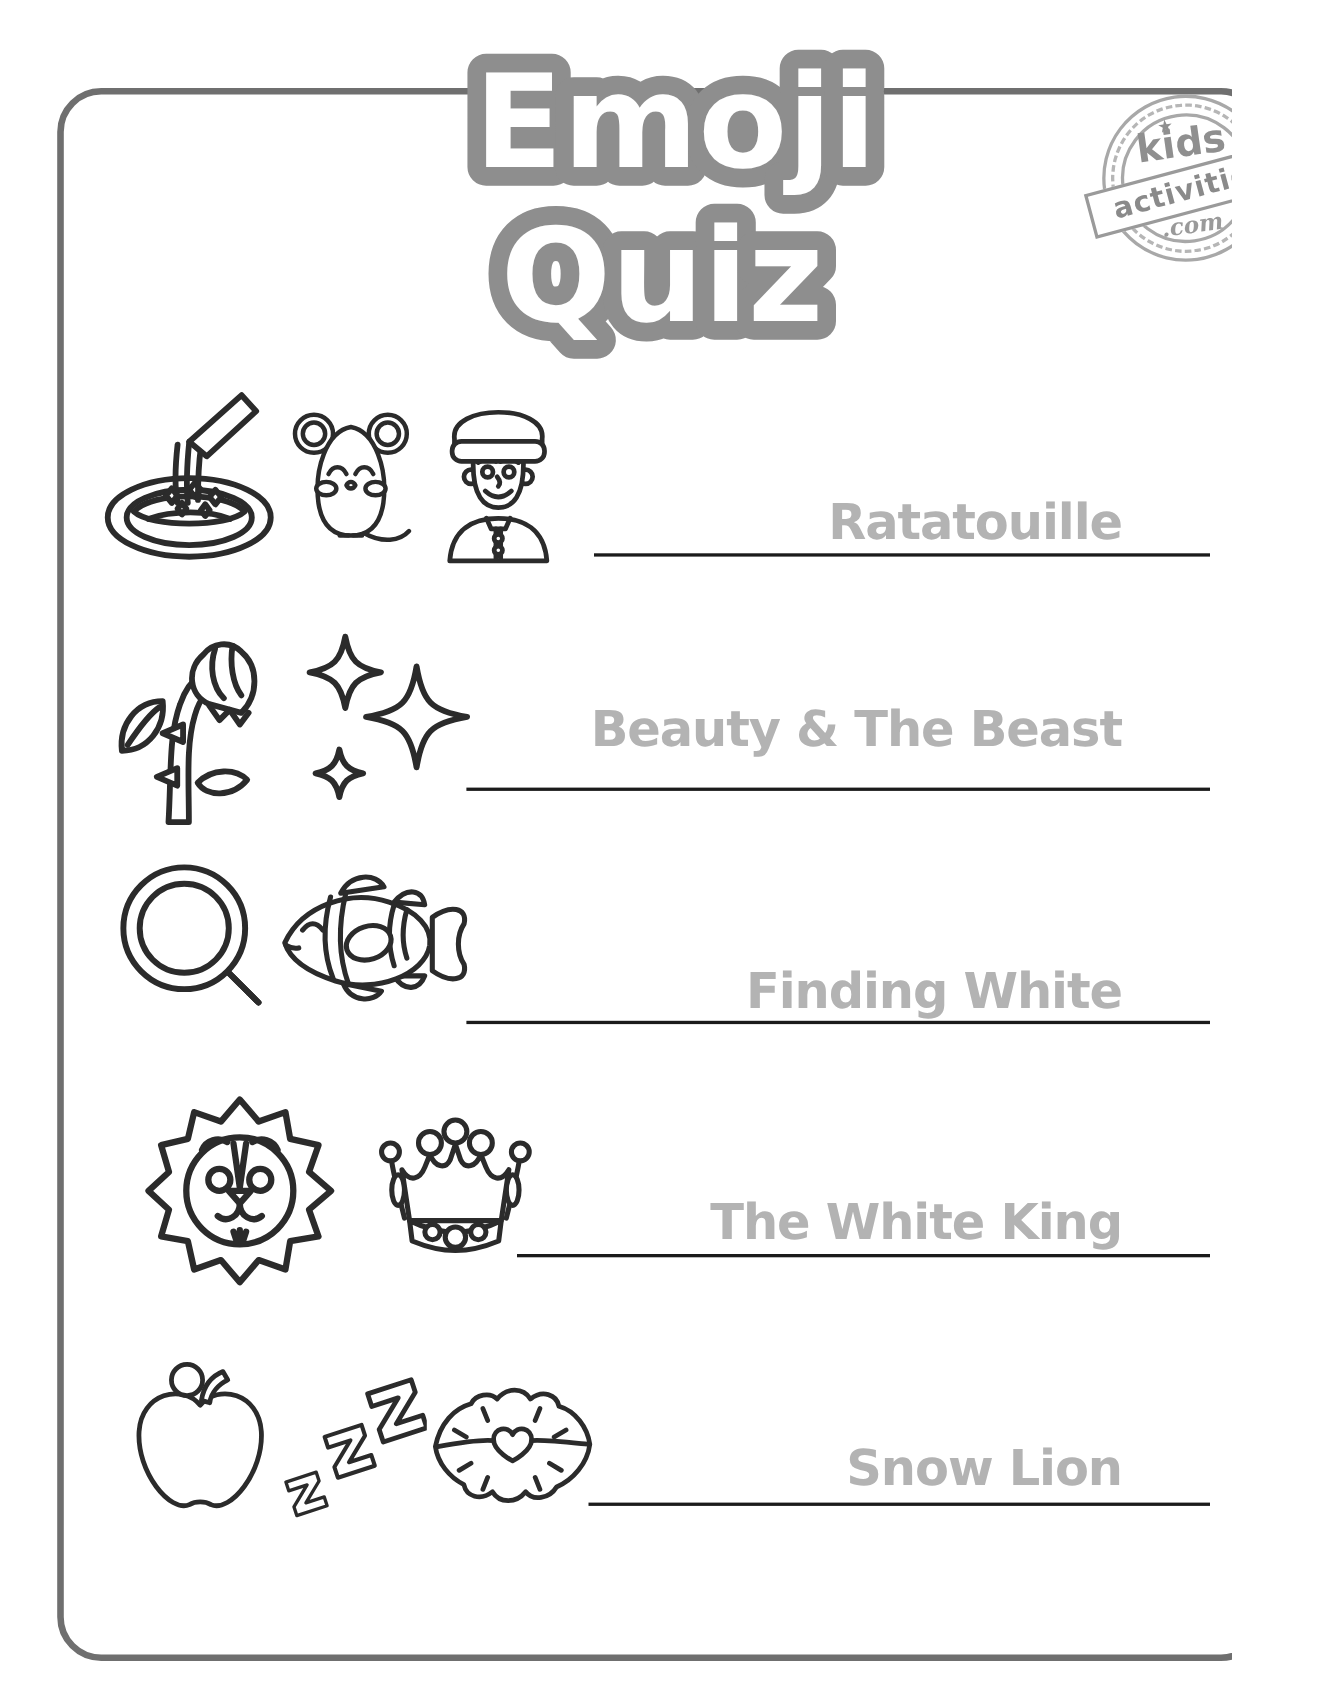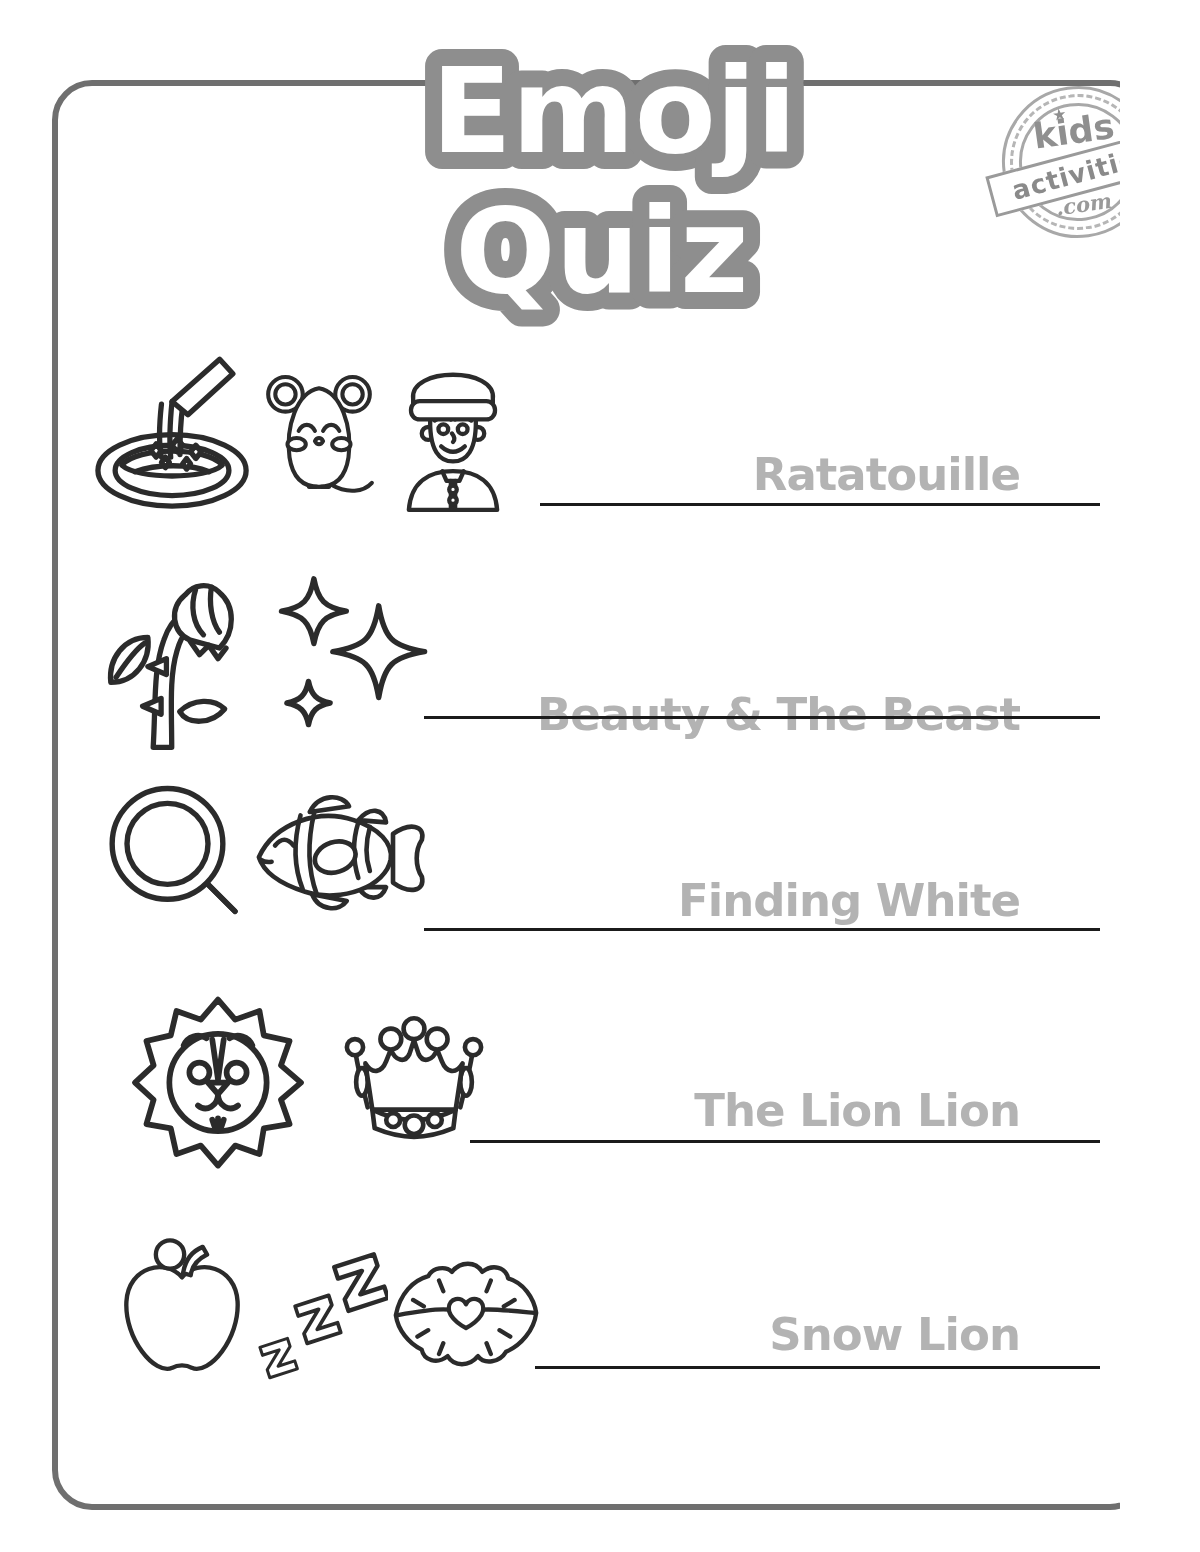--- a/index.html
+++ b/index.html
@@ -24,21 +24,21 @@
   .logo-banner{position:absolute;left:-16px;top:66px;width:184px;height:36px;background:#fff;
                border:3px solid #9a9a9a;transform:rotate(-7deg);display:flex;align-items:center;
                justify-content:center;font-size:26px;font-weight:bold;color:#8a8a8a;letter-spacing:1px;}
   .logo-com{position:absolute;top:106px;left:0;width:100%;text-align:center;font-size:21px;
             font-weight:bold;font-style:italic;color:#9a9a9a;font-family:"DejaVu Serif","Liberation Serif",serif;}
   
   .answer{position:absolute;right:100px;white-space:nowrap;font-size:45px;font-weight:bold;
           color:#b3b3b3;letter-spacing:-1px;line-height:1;}
   .answer-line{position:absolute;height:3px;background:#1b1b1b;}
   .a1{top:452px;text-align:center;} .l1{left:540px;top:503px;width:560px;}
-  .a2{top:692px;} .l2{left:424px;top:716px;width:676px;}
+  .a2{top:640px;} .l2{left:424px;top:716px;width:676px;}
   .a3{top:878px;} .l3{left:424px;top:928px;width:676px;}
   .a4{top:1088px;}.l4{left:470px;top:1140px;width:630px;}
   .a5{top:1312px;}.l5{left:535px;top:1366px;width:565px;}
   
   .emoji{position:absolute;}
   .emoji path,.emoji circle,.emoji ellipse,.emoji rect,.emoji line{
         stroke:#2b2b2b;stroke-width:4;fill:#ffffff;stroke-linejoin:round;stroke-linecap:round;}
   .emoji .nf{fill:none;}
   .e-spag{left:90px;top:350px;width:172px;height:168px;}
   .e-mouse{left:258px;top:348px;width:122px;height:172px;}
@@ -185,21 +185,21 @@
         <ellipse cx="115" cy="60" rx="5" ry="12"></ellipse>
       <path d="M34 84 L28 44 C34 54 42 52 46 42 L50 32 C54 42 62 44 66 36 L70 24 L74 36 C78 44 86 42 90 32 L94 42 C98 52 106 54 112 44 L106 84 Z"></path>
       <circle cx="50" cy="23" r="9"></circle>
         <circle cx="70" cy="14" r="9"></circle>
         <circle cx="90" cy="23" r="9"></circle>
       <path d="M34 84 C58 96 82 96 106 84 L104 100 C80 110 60 110 36 100 Z"></path>
       <circle cx="52" cy="93" r="6"></circle>
         <circle cx="70" cy="97" r="8"></circle>
         <circle cx="88" cy="93" r="6"></circle>
     </svg>
-    <div class="answer a4">The Lion Lion</div>
+    <div class="answer a4">The White King</div>
     <div class="answer-line l4"></div>
   </section>
 
   <section>
     <svg class="emoji e-apple" viewBox="0 0 130 145">
       <path d="M65 38 C50 20 16 28 14 60 C12 94 40 128 56 121 C61 118 69 118 74 121 C90 128 118 94 116 60 C114 28 80 20 65 38 Z"></path>
       <path d="M66 34 C68 22 74 14 84 10 L88 17 C80 21 74 28 73 36 Z"></path>
       <circle cx="54" cy="17" r="13"></circle>
     </svg>
     <svg class="emoji e-zzz" viewBox="0 0 135 140">

